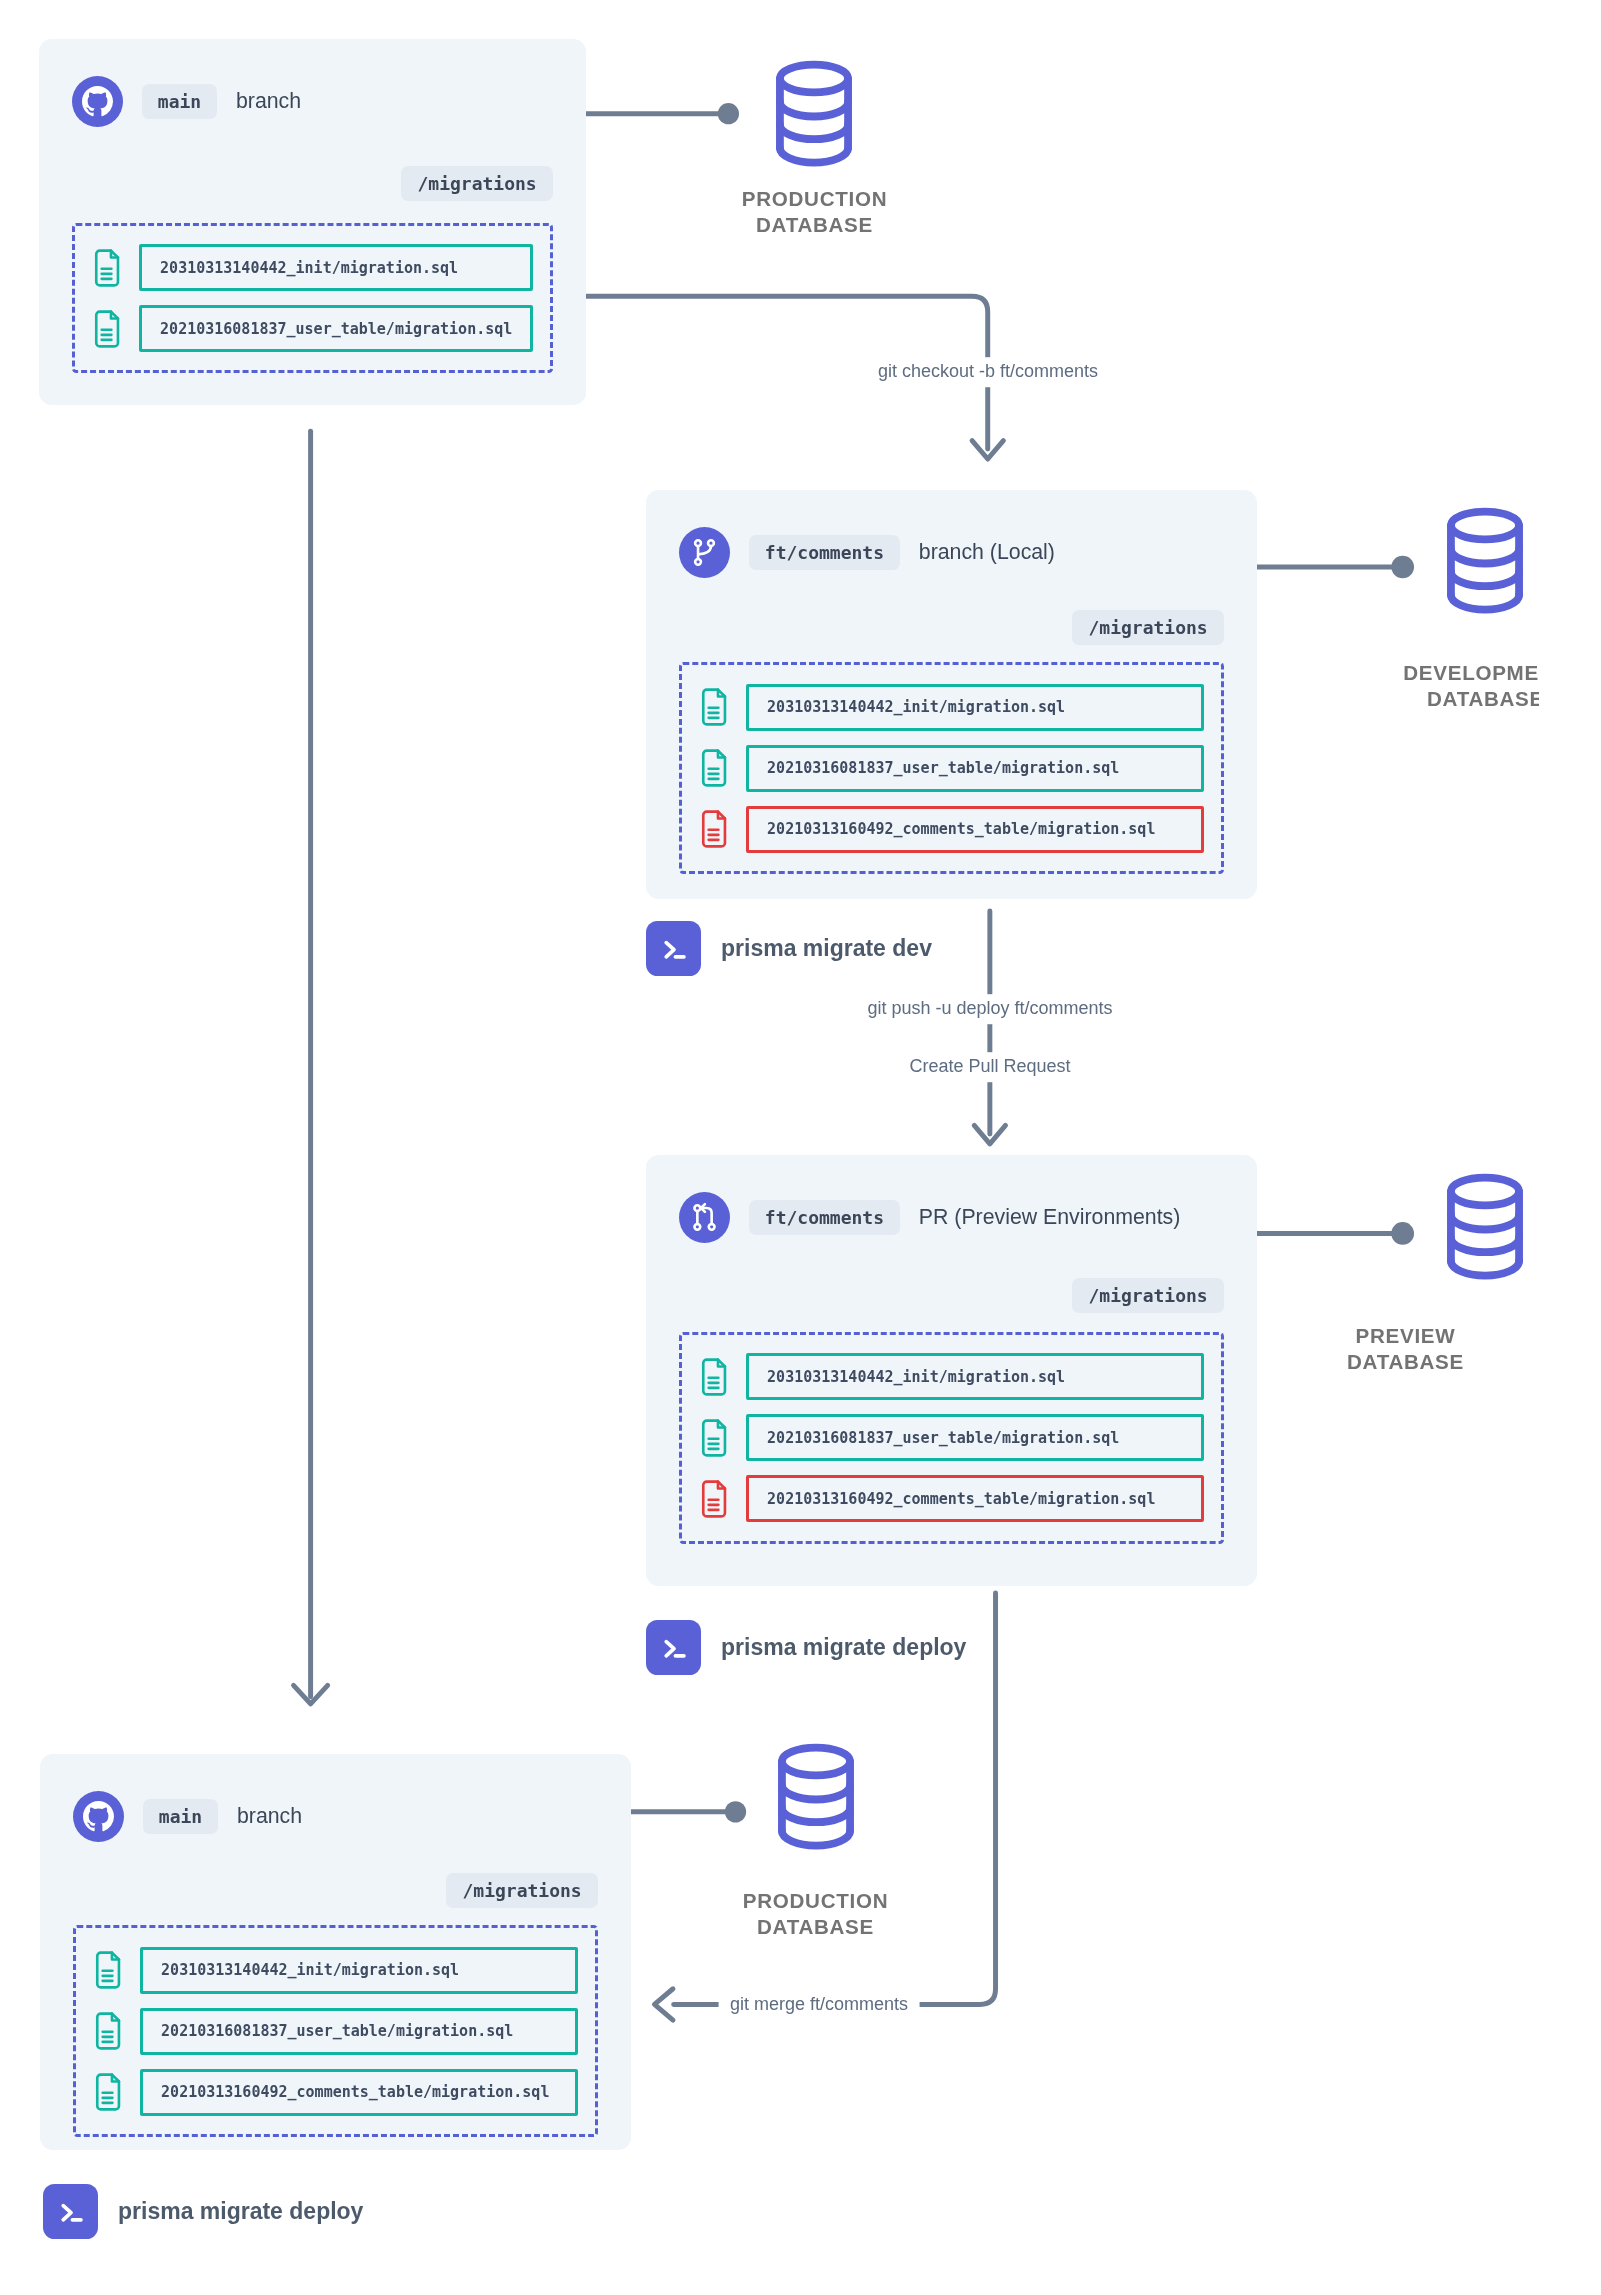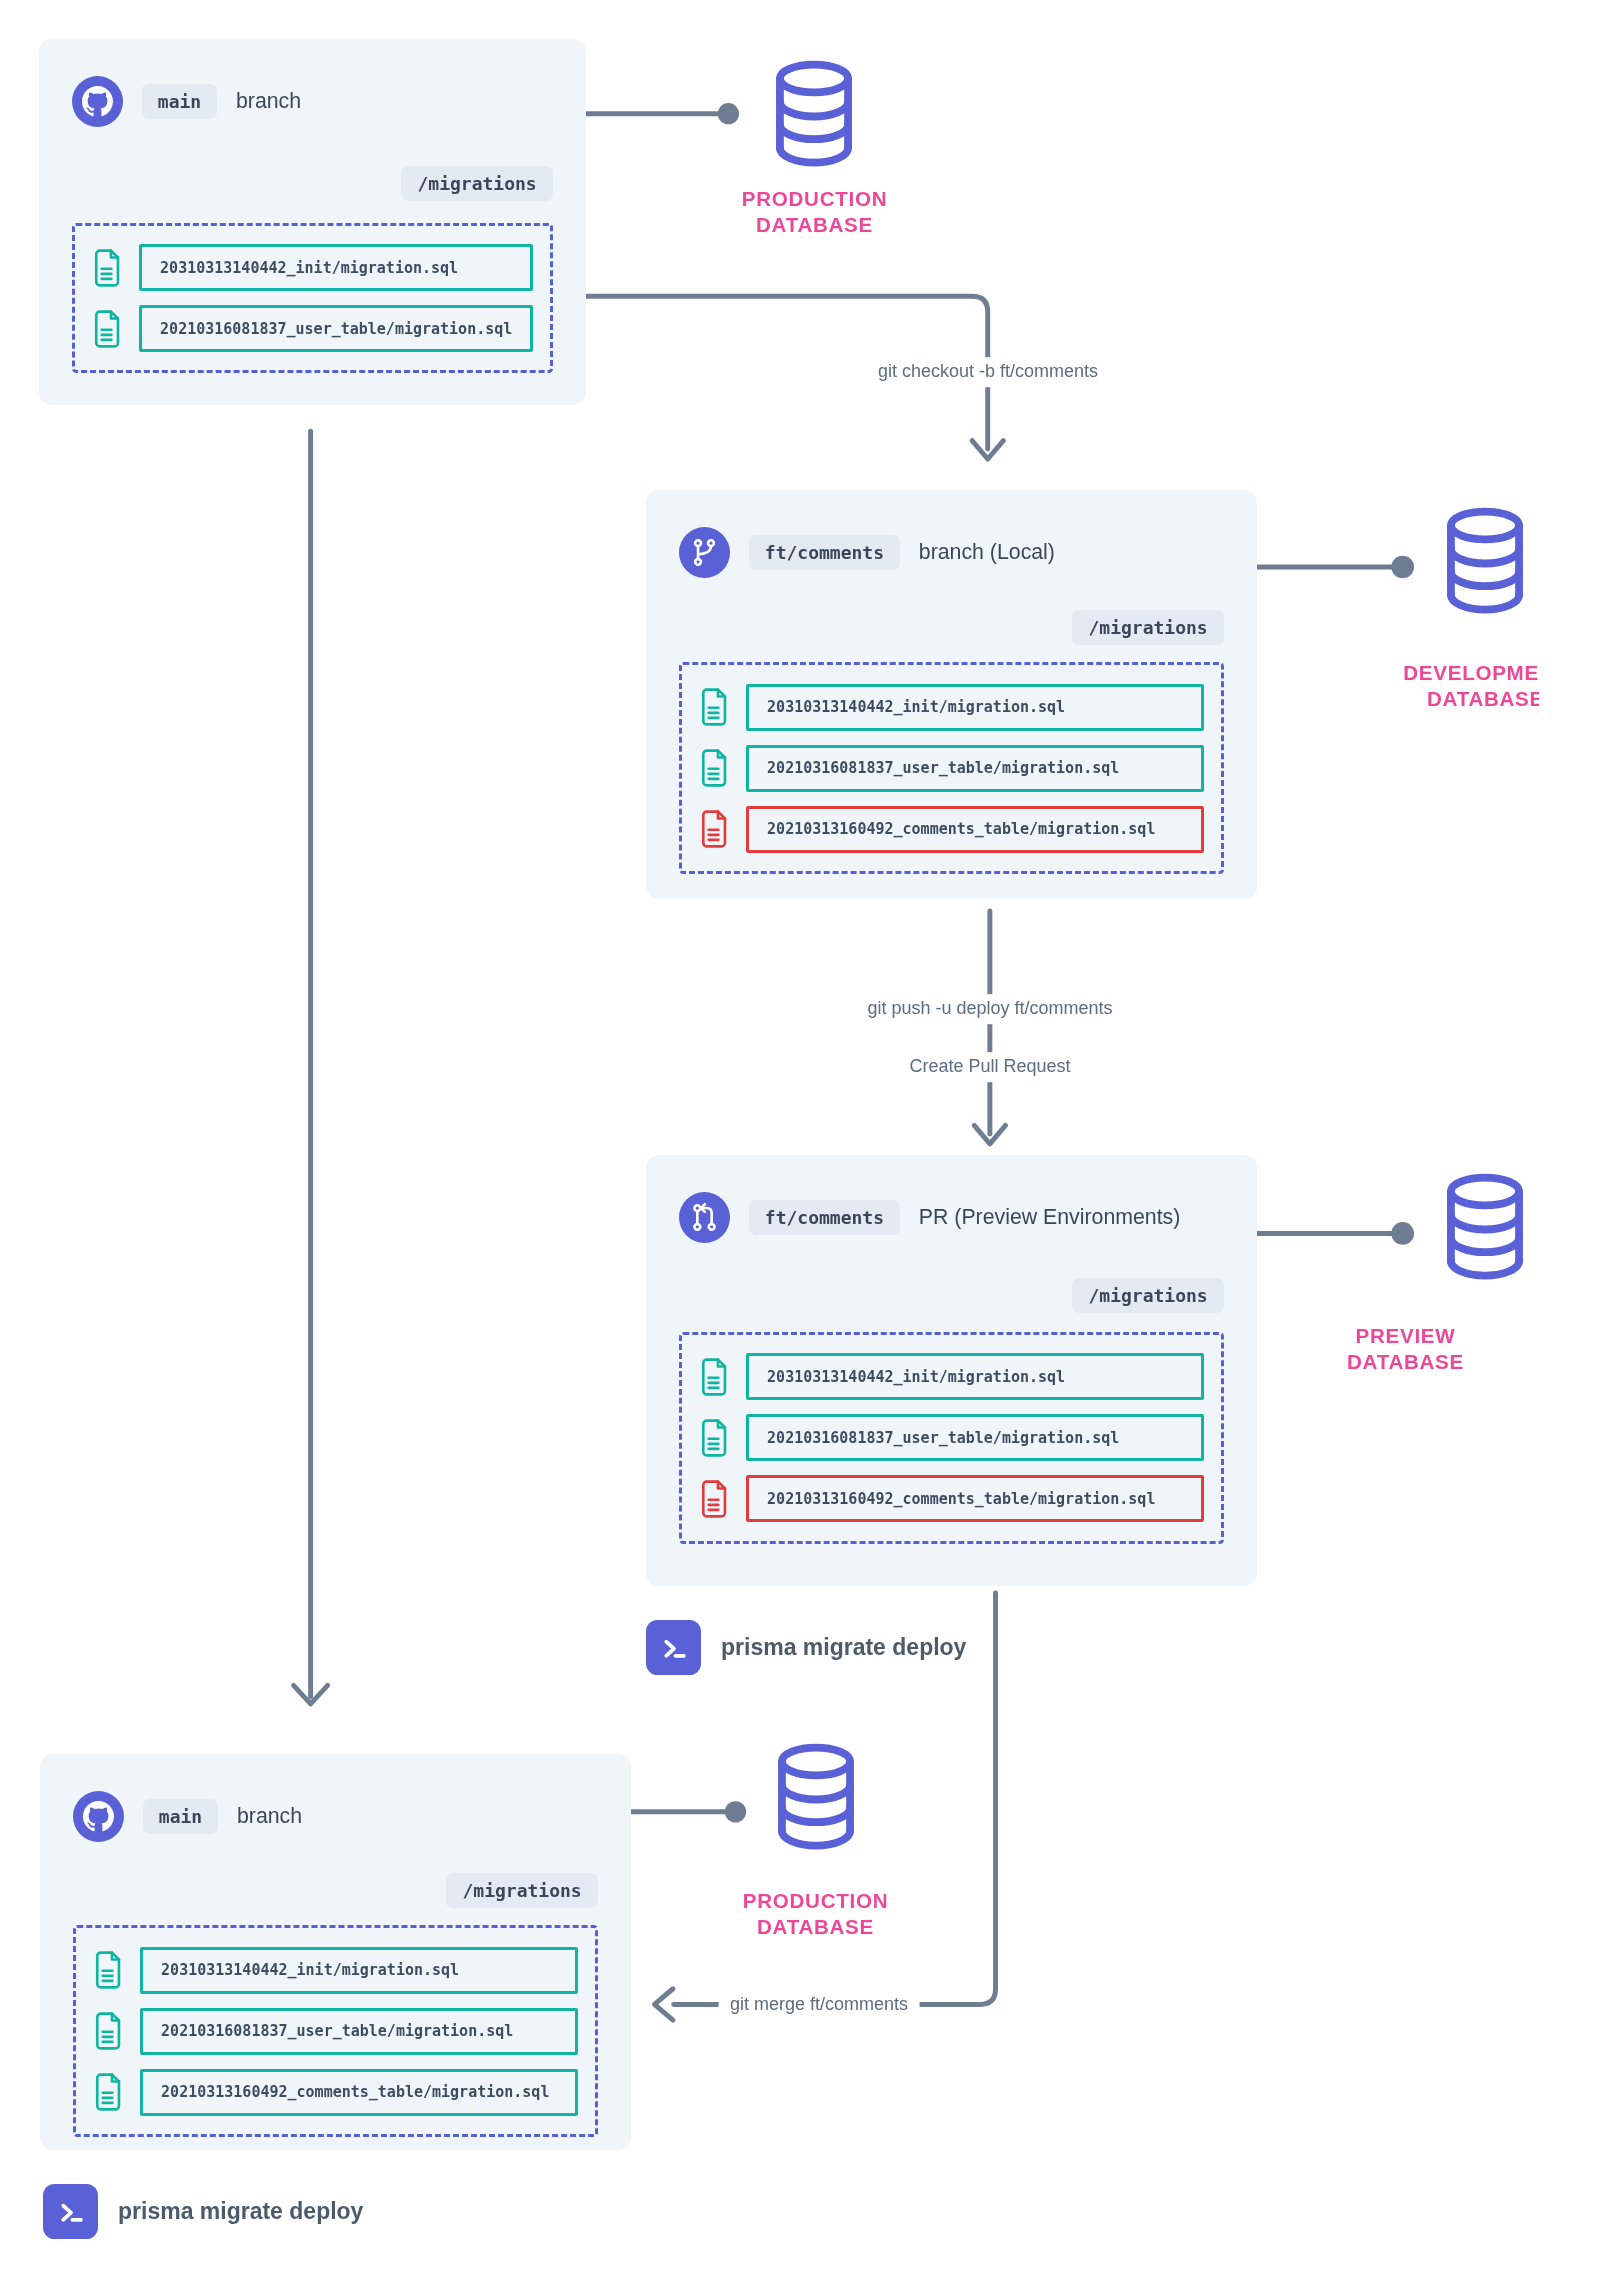--- a/index.html
+++ b/index.html
@@ -43,21 +43,21 @@
     font-family:"DejaVu Sans Mono","Liberation Mono",monospace;
     font-size:15px;font-weight:700;color:#3e4b61;white-space:nowrap;overflow:hidden;
   }
   .filebox.red{border-color:#e23c3c;}
 
   
   .db-icon{position:absolute;color:#5a61d6;}
   .db-label{
     position:absolute;width:227px;text-align:center;
     font-size:20.6px;font-weight:700;letter-spacing:0.7px;line-height:1.24;
-    color:#ec4899;text-transform:uppercase;
+    color:#737373;text-transform:uppercase;
   }
 
   
   .cmd{position:absolute;display:flex;align-items:center;gap:20px;}
   .term-icon{
     width:55px;height:55px;border-radius:11.4px;background:#5a61d6;
     display:flex;align-items:center;justify-content:center;flex:0 0 auto;
   }
   .cmd-text{font-size:23px;font-weight:700;color:#4d5a6b;}
 
@@ -311,20 +311,28 @@
   </div>
 
   <span class="db-icon" style="left:772px;top:1743px;"><svg width="88" height="108" viewBox="0 0 124 152">
         <use href="#sym-db"></use>
       </svg></span>
   <div class="db-label" style="left:702px;top:1888px;">
     <span>PRODUCTION</span><br>
     <span>DATABASE</span>
   </div>
 
+  <div class="cmd" style="left:646px;top:921px;">
+    <span class="term-icon">
+        <svg width="34" height="34" viewBox="0 0 48 48">
+          <use href="#sym-terminal"></use>
+        </svg>
+      </span>
+    <span class="cmd-text">prisma migrate dev</span>
+  </div>
 
   <div class="cmd" style="left:646px;top:1620px;">
     <span class="term-icon">
         <svg width="34" height="34" viewBox="0 0 48 48">
           <use href="#sym-terminal"></use>
         </svg>
       </span>
     <span class="cmd-text">prisma migrate deploy</span>
   </div>
 

